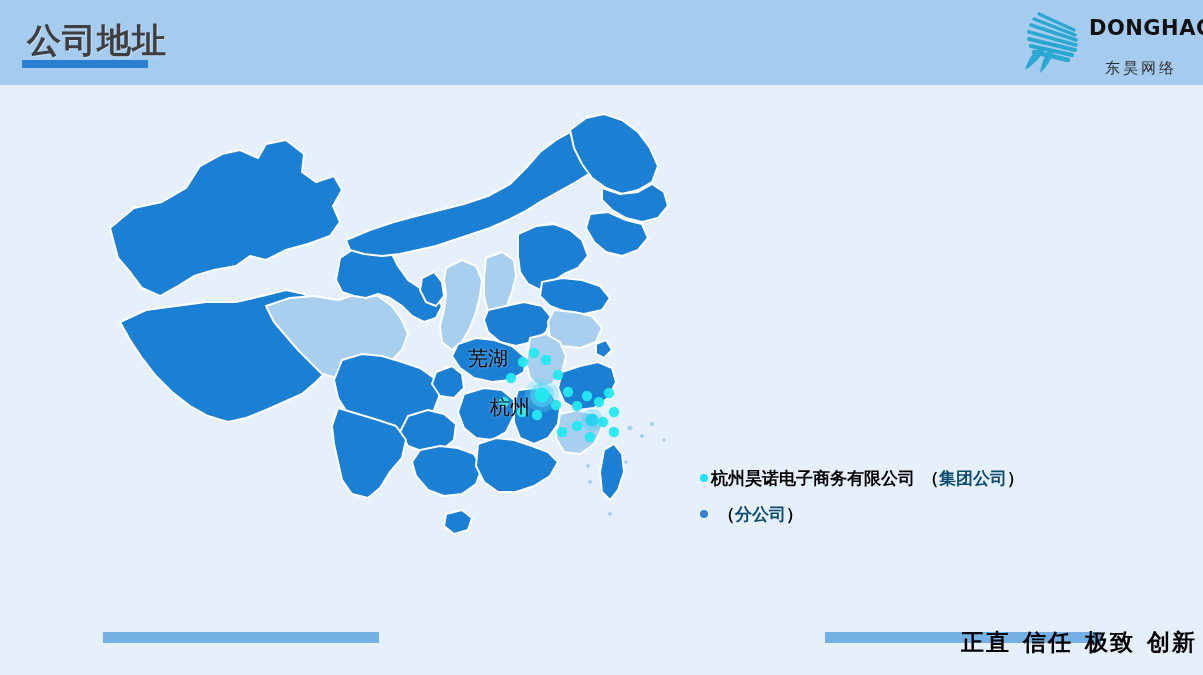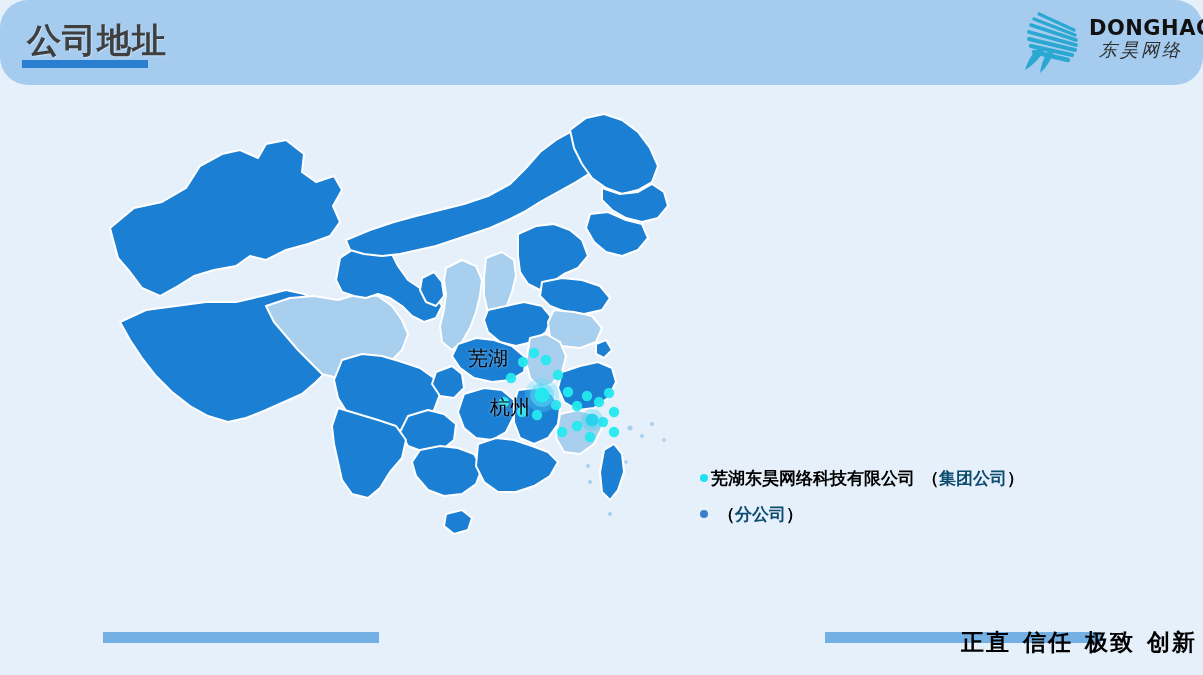--- a/index.html
+++ b/index.html
@@ -30,23 +30,22 @@
   }
   #logo-mark{position:absolute;left:4px;top:2px;width:68px;height:66px;}
   #logo-text{
     position:absolute;left:74px;top:10px;width:104px;text-align:center;
   }
   #logo-name{
     font-size:21px;font-weight:bold;color:#111;letter-spacing:.5px;
     line-height:24px;font-family:"DejaVu Sans",sans-serif;
   }
   #logo-sub{
-    font-size:18px;color:#2f2f2f;letter-spacing:3px;line-height:20px;
-    margin-top:0;
-    font-style:italic;
+    font-size:15px;color:#2f2f2f;letter-spacing:3px;line-height:20px;
+    margin-top:18px;
   }
   
   #map-wrap{
     position:absolute;left:90px;top:110px;width:620px;height:500px;
   }
   #china-map{display:block;width:620px;height:500px;}
   
   #markers{position:absolute;left:0;top:0;width:620px;height:500px;pointer-events:none;}
   .city-label{
     position:absolute;font-size:20px;font-weight:normal;color:#000;
@@ -78,21 +77,21 @@
   }
   #slogan{
     position:absolute;left:0;top:627px;width:1203px;text-align:right;
     font-size:23px;font-weight:bold;color:#000;letter-spacing:2px;
   }
   #slogan span{margin:0 6px;}
 </style>
 </head>
 <body>
 
-<div id="header" style="background: rgb(165, 203, 239); border-radius: 28px;">
+<div id="header" style="background: rgb(165, 203, 239);">
   <div id="page-title">公司地址</div>
   <div id="title-underline" style="background: rgb(43, 127, 209);"></div>
 
   <div id="logo">
     <div id="logo-mark">
       <svg viewBox="0 0 68 66" width="68" height="66" aria-hidden="true">
         <g fill="none" stroke="#2aa8d2" stroke-linecap="round">
           <path d="M20 6 L55 22" stroke-width="3.2"></path>
           <path d="M15 11 L56 27" stroke-width="3.4"></path>
           <path d="M12 17 L57 32" stroke-width="3.6"></path>
@@ -225,21 +224,21 @@
       </g>
   </svg>
 
   <div id="city-label-0" class="city-label" style="left: 378px; top: 235px;">芜湖</div>
   <div id="city-label-1" class="city-label" style="left: 400px; top: 284px; text-align: right;">杭州</div>
 </div>
 
 <div id="legend">
   <div class="legend-row">
     <span class="legend-dot" style="background: rgb(34, 223, 242);"></span>
-    <span>芜湖东昊网络科技有限公司</span>
+    <span>杭州昊诺电子商务有限公司</span>
     <span class="legend-gap"></span>
     <span class="legend-paren">（</span>
     <span class="legend-red">集团公司</span>
     <span class="legend-paren">）</span>
   </div>
 
   <div class="legend-row">
     <span class="legend-dot" style="background: rgb(59, 128, 207);"></span>
     <span class="legend-gap"></span>
     <span class="legend-paren">（</span>

